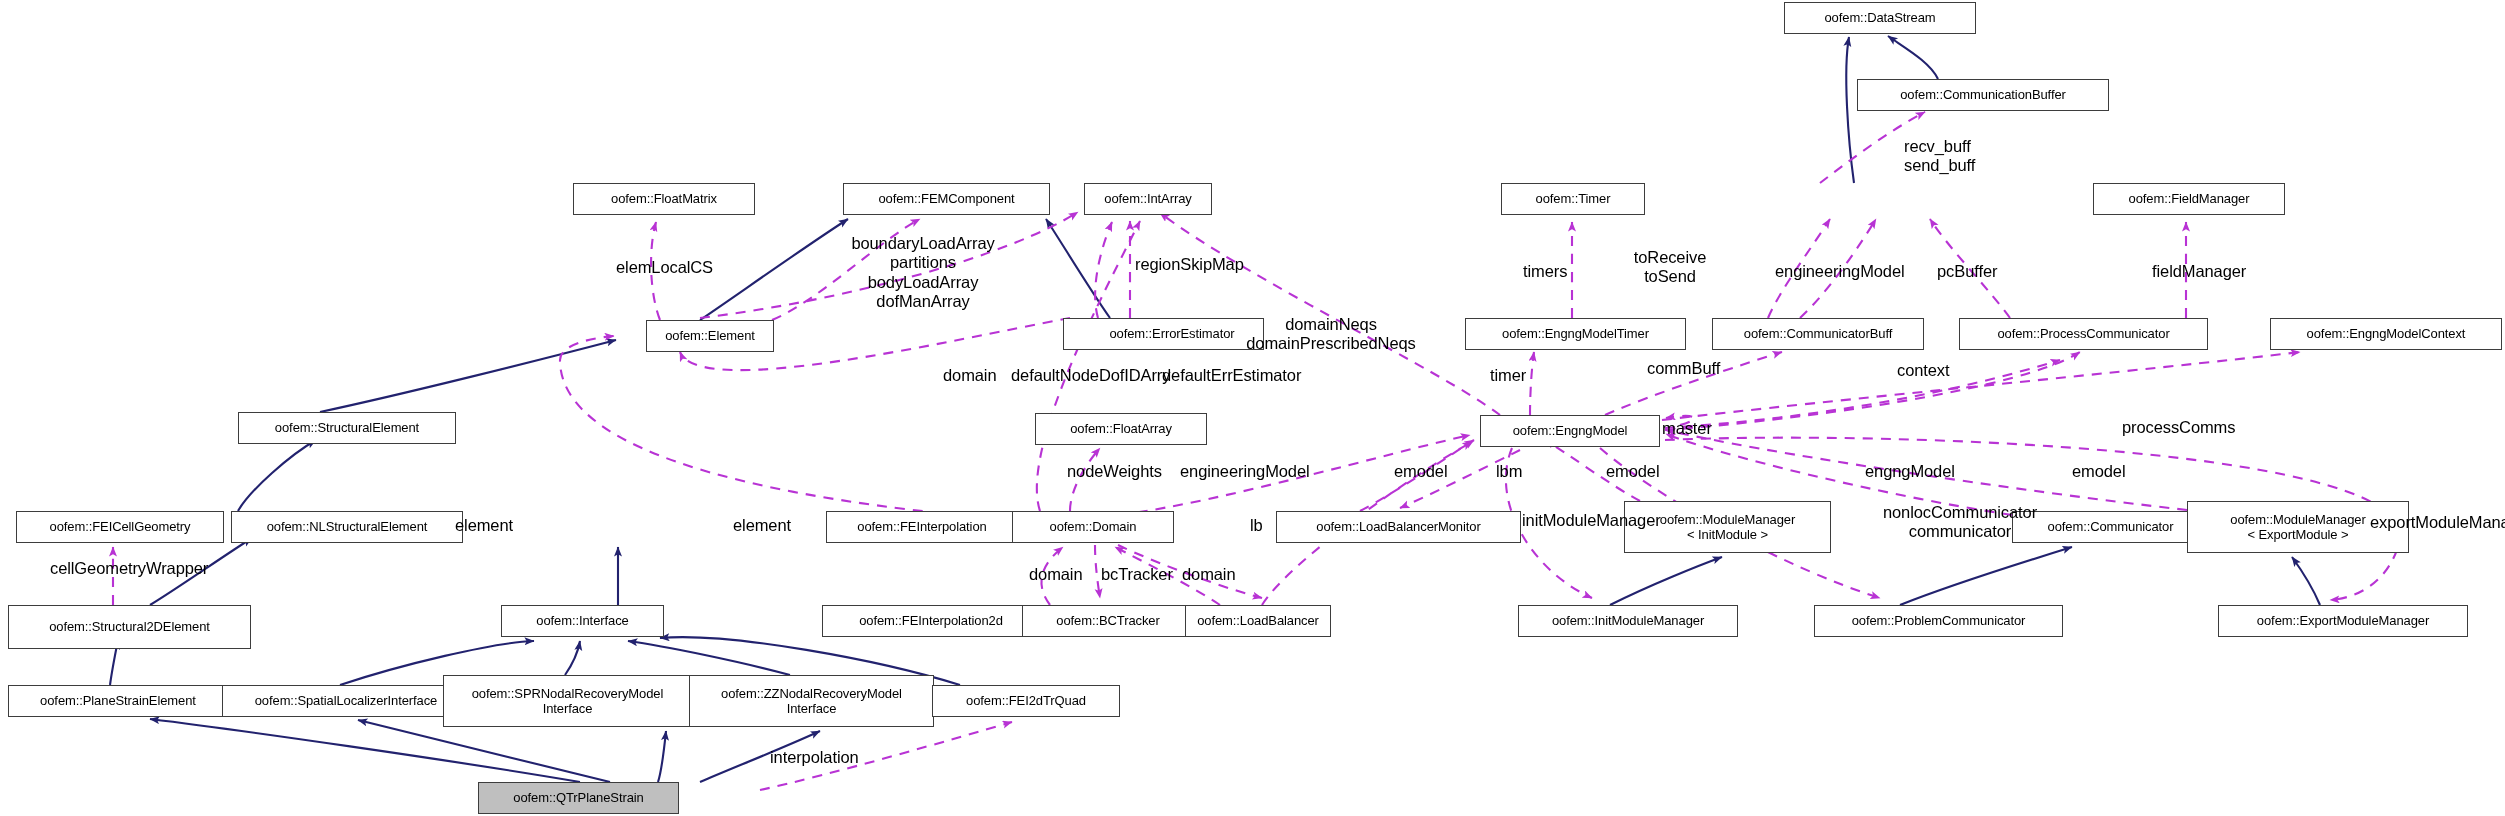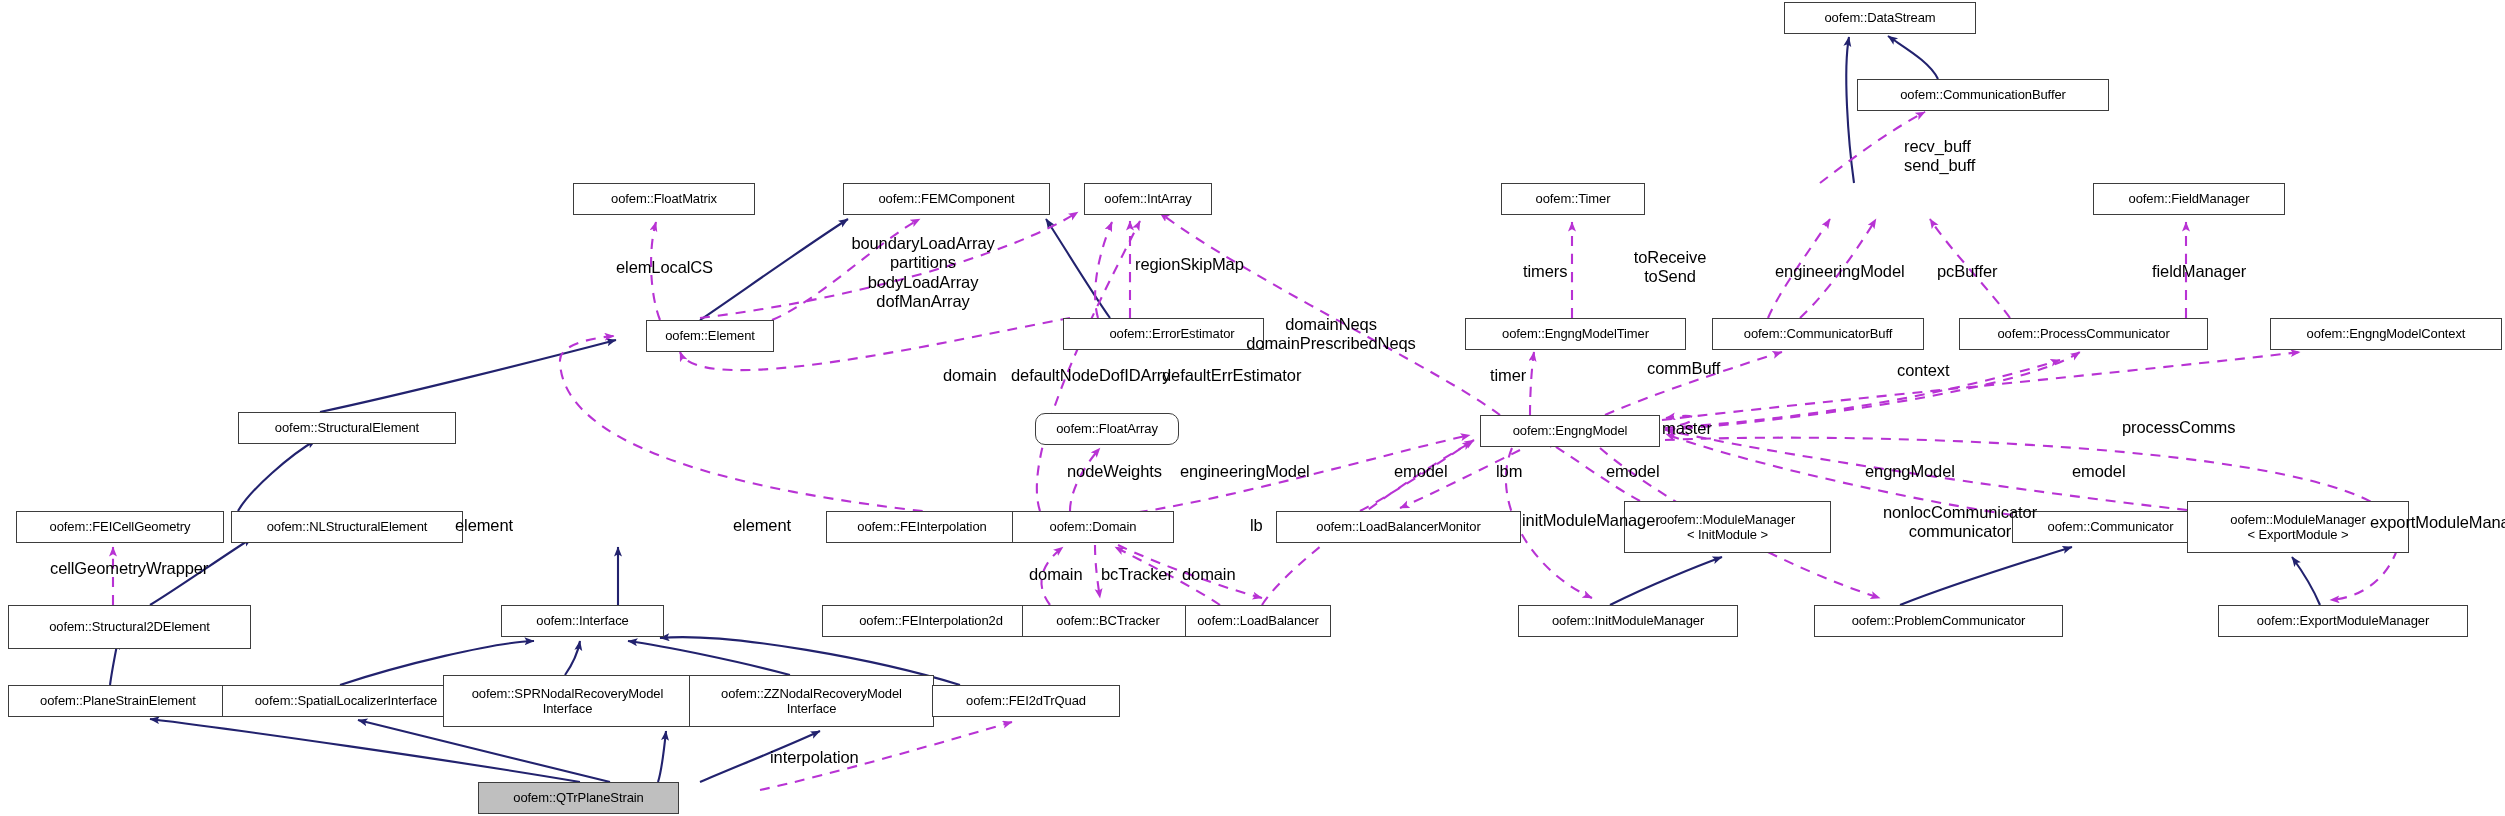--- a/index.html
+++ b/index.html
@@ -185,21 +185,21 @@
   <div class="node" style="left:1084px;top:183px;width:128px;height:32px;">oofem::IntArray</div>
   <div class="node" style="left:1501px;top:183px;width:144px;height:32px;">oofem::Timer</div>
   <div class="node" style="left:2093px;top:183px;width:192px;height:32px;">oofem::FieldManager</div>
   <div class="node" style="left:646px;top:320px;width:128px;height:32px;">oofem::Element</div>
   <div class="node" style="left:1063px;top:318px;width:201px;height:32px;padding-left:24px;">oofem::ErrorEstimator</div>
   <div class="node" style="left:1465px;top:318px;width:221px;height:32px;">oofem::EngngModelTimer</div>
   <div class="node" style="left:1712px;top:318px;width:212px;height:32px;">oofem::CommunicatorBuff</div>
   <div class="node" style="left:1959px;top:318px;width:249px;height:32px;">oofem::ProcessCommunicator</div>
   <div class="node" style="left:2270px;top:318px;width:232px;height:32px;">oofem::EngngModelContext</div>
   <div class="node" style="left:238px;top:412px;width:218px;height:32px;">oofem::StructuralElement</div>
-  <div class="node" style="left:1035px;top:413px;width:144px;height:32px;border-radius:10px;">oofem::FloatArray</div>
+  <div class="node" style="left:1035px;top:413px;width:172px;height:32px;">oofem::FloatArray</div>
   <div class="node" style="left:1480px;top:415px;width:180px;height:32px;">oofem::EngngModel</div>
   <div class="node" style="left:16px;top:511px;width:208px;height:32px;">oofem::FEICellGeometry</div>
   <div class="node" style="left:231px;top:511px;width:232px;height:32px;">oofem::NLStructuralElement</div>
   <div class="node" style="left:826px;top:511px;width:192px;height:32px;">oofem::FEInterpolation</div>
   <div class="node" style="left:1012px;top:511px;width:162px;height:32px;">oofem::Domain</div>
   <div class="node" style="left:1276px;top:511px;width:245px;height:32px;">oofem::LoadBalancerMonitor</div>
   <div class="node" style="left:1624px;top:501px;width:207px;height:52px;">oofem::ModuleManager
 &lt; InitModule &gt;</div>
   <div class="node" style="left:2012px;top:511px;width:197px;height:32px;">oofem::Communicator</div>
   <div class="node" style="left:2187px;top:501px;width:222px;height:52px;">oofem::ModuleManager

